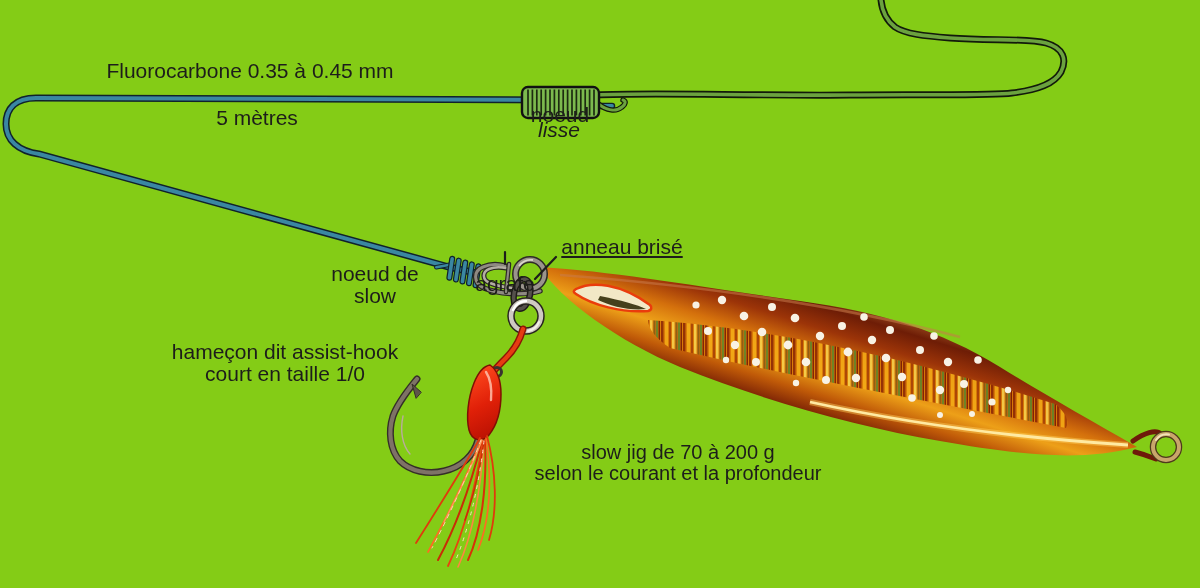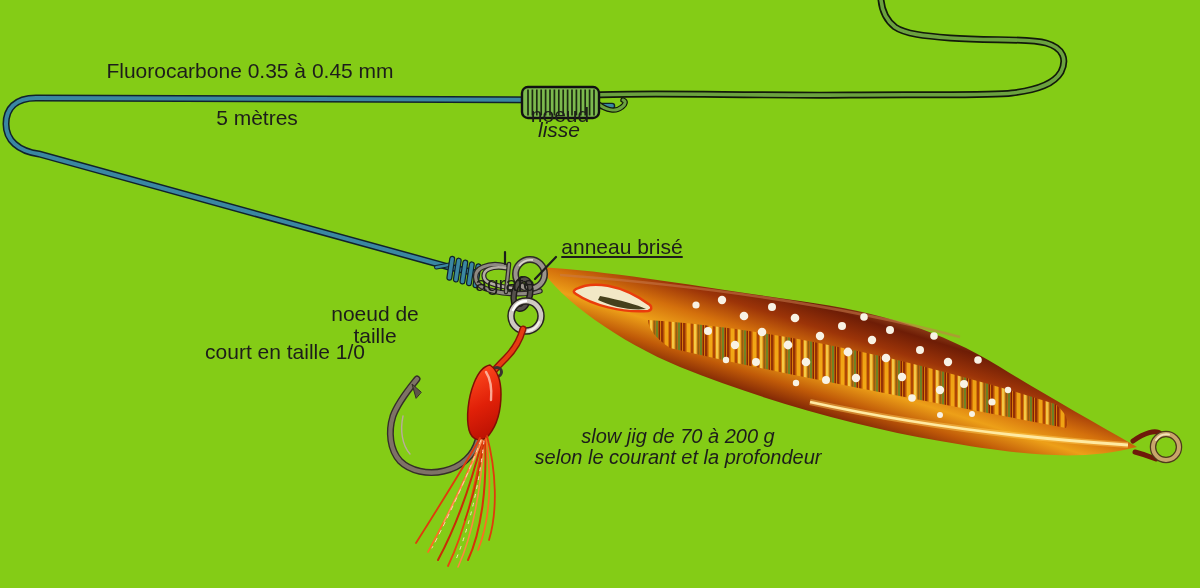--- a/index.html
+++ b/index.html
@@ -240,25 +240,26 @@
     <line class="ptr" x1="556" y1="257" x2="535" y2="279" stroke-width="2.2"></line>
   </g>
 </svg>
 
 <div class="label" style="left:250px;top:60px;">Fluorocarbone 0.35 à 0.45 mm</div>
 <div class="label" style="left:257px;top:107px;">5 mètres</div>
 <div class="label" style="left:560px;top:64px;margin-top:40px;">noeud</div>
 <div class="label" style="left:559px;top:119px;font-style:italic;">lisse</div>
 <div class="label" style="left:505px;top:229px;margin-top:44px;">agrafe</div>
 <div class="label" style="left:622px;top:236px;text-decoration:underline;">anneau brisé</div>
-<div class="label" style="left:375px;top:263px;margin-top:40px;">
+<div class="label" style="left:375px;top:263px;">
   <div>noeud de</div>
-  <div>taille</div>
+  <div>slow</div>
 </div>
 <div class="label" style="left:285px;top:341px;">
+  <div>hameçon dit assist-hook</div>
   <div>court en taille 1/0</div>
 </div>
-<div class="label small" style="left:678px;top:426px;font-style:italic;">
+<div class="label small" style="left:678px;top:442px;">
   <div>slow jig de 70 à 200 g</div>
   <div>selon le courant et la profondeur</div>
 </div>
 
 </div>
 
 </body></html>

